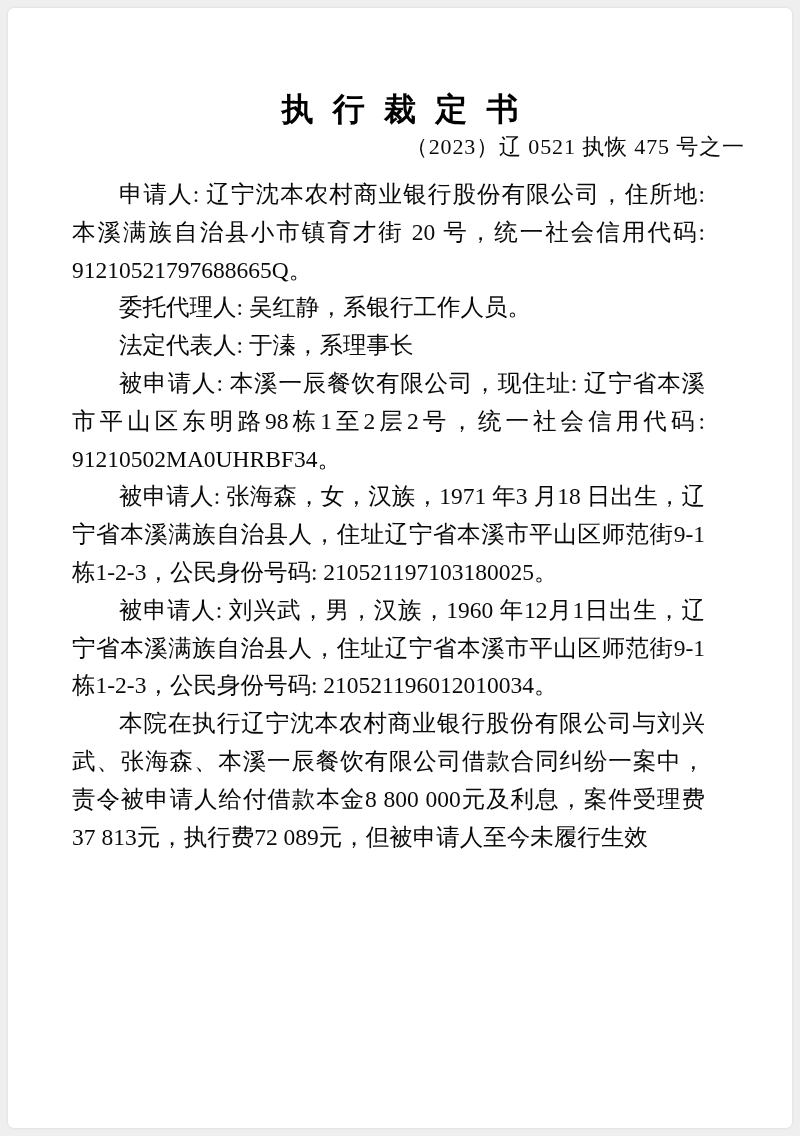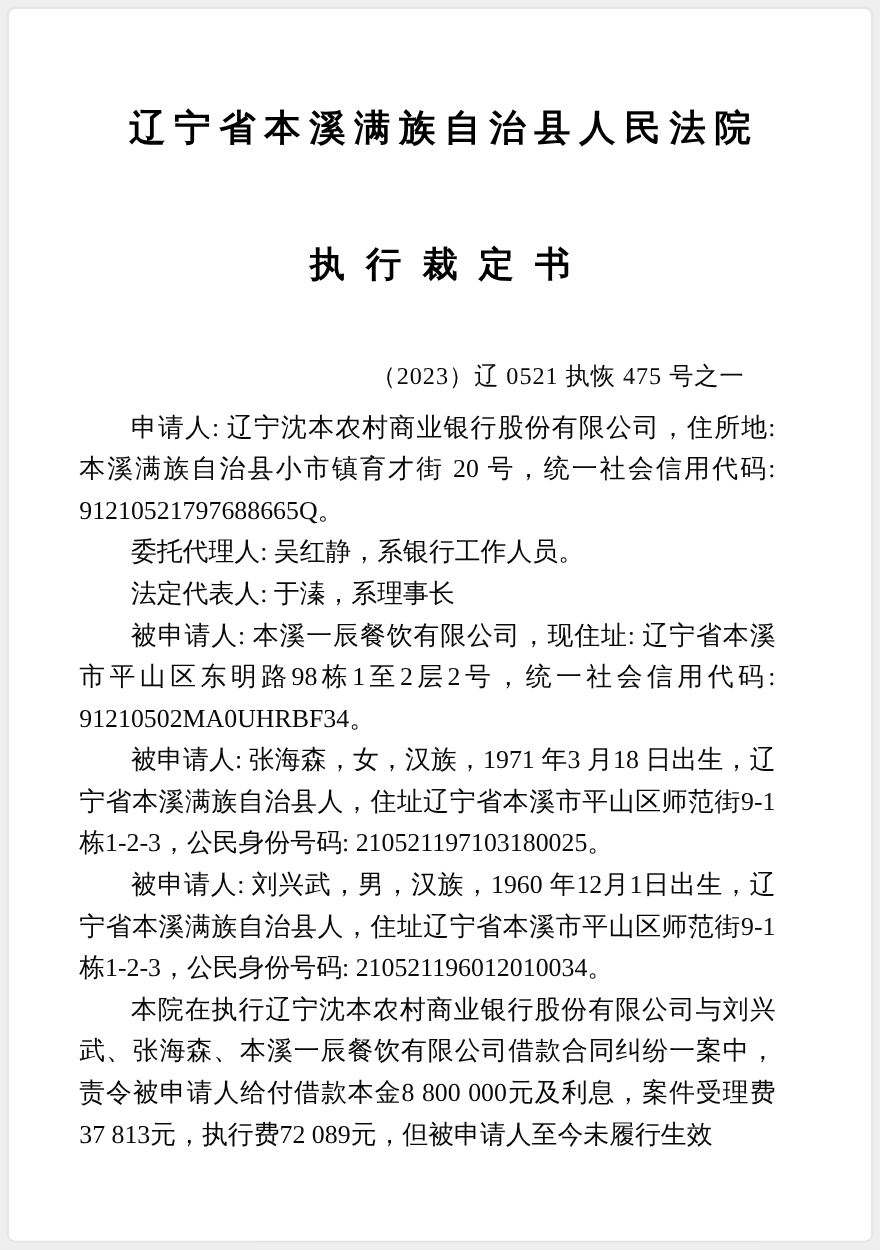--- a/index.html
+++ b/index.html
@@ -40,22 +40,21 @@
     margin-top: 80px;
     text-align: center;
     font-size: 32px;
     font-weight: bold;
     letter-spacing: 0.6em;
     text-indent: 0.6em;
     color: #000000;
     white-space: nowrap;
   }
   .case-number {
-    margin-top: 64px;
-    padding-right: 115px;
+    padding-right: 47px;
     text-align: right;
     font-size: 22px;
     letter-spacing: 0.04em;
   }
   .content {
     padding: 14px 87px 0 64px;
     font-size: 23.5px;
     line-height: 37.8px;
     text-align: justify;
   }
@@ -63,21 +62,20 @@
     margin: 0;
     text-indent: 2em;
   }
 </style>
 </head>
 <body>
 
 <div class="canvas">
   <div class="page">
 
-    <div class="court-name">辽宁省本溪满族自治县人民法院</div>
 
     <div class="doc-title">执行裁定书</div>
 
     <div class="case-number">（2023）辽 0521 执恢 475 号之一</div>
 
     <div class="content">
       <p>申请人: 辽宁沈本农村商业银行股份有限公司，住所地: 本溪满族自治县小市镇育才街 20 号，统一社会信用代码: 91210521797688665Q。</p>
       <p>委托代理人: 吴红静，系银行工作人员。</p>
       <p>法定代表人: 于溱，系理事长</p>
       <p>被申请人: 本溪一辰餐饮有限公司，现住址: 辽宁省本溪市平山区东明路98栋1至2层2号，统一社会信用代码: 91210502MA0UHRBF34。</p>

